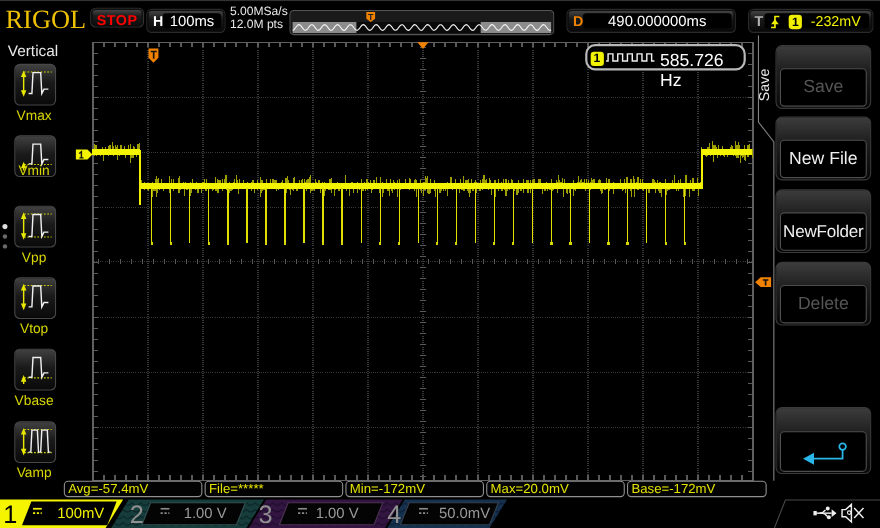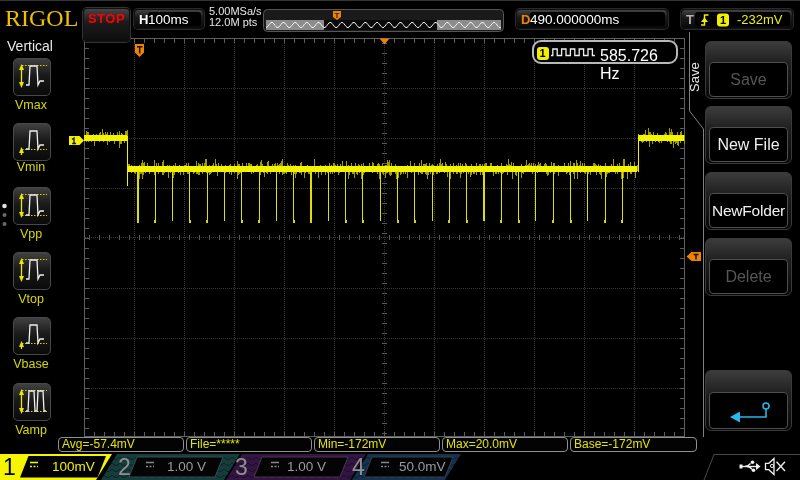--- a/index.html
+++ b/index.html
@@ -1,19 +1,19 @@
 <!DOCTYPE html>
 <html><head><meta charset="utf-8"><style>
 *{margin:0;padding:0;box-sizing:border-box}
 body{width:800px;height:480px;background:#000;font-family:"Liberation Sans",sans-serif;position:relative;overflow:hidden}
 #topbar{position:absolute;left:0;top:0;width:800px;height:32px;background:#000;border-top:1px solid #333}
 #logo{position:absolute;left:5px;top:4px;font-family:"Liberation Serif",serif;font-weight:normal;font-size:24px;color:#edc004;letter-spacing:0px}
-#stopbtn{position:absolute;left:83px;top:7px;width:47px;height:34px;border-radius:4px;background:linear-gradient(#454545,#1c1c1c 40%,#0d0d0d);border:1px solid #111;box-shadow:0 0 0 1px #333;color:#f00;font-weight:bold;font-size:13px;text-align:center;line-height:20px;letter-spacing:0.5px}
+#stopbtn{position:absolute;left:83px;top:7px;width:47px;height:16px;border-radius:4px;background:linear-gradient(#454545,#1c1c1c 40%,#0d0d0d);border:1px solid #111;box-shadow:0 0 0 1px #333;color:#f00;font-weight:bold;font-size:13px;text-align:center;line-height:20px;letter-spacing:0.5px}
 .valbox{position:absolute;height:20px;border-radius:4px;background:linear-gradient(#434343,#1a1a1a 40%,#080808);border:1px solid #111;box-shadow:0 0 0 1px #2a2a2a}
-.valbox .inner{position:absolute;left:13px;top:2px;right:2px;bottom:2px;background:#000;border-radius:3px;color:#fff;font-size:13.5px;line-height:15px}
+.valbox .inner{position:absolute;left:13px;top:2px;right:2px;bottom:2px;background:#000;border-radius:3px;color:#fff;font-size:13.5px;text-align:center;line-height:15px}
 .valbox .lbl{position:absolute;left:4px;top:2px;font-weight:bold;font-size:13px;line-height:16px}
 #srate{position:absolute;left:209px;top:5px;color:#e8e8e8;font-size:11px;line-height:11px}
 #freqbox{position:absolute;left:532px;top:40px;width:146px;height:24px;background:#000;border:2px solid #b8b8b8;border-radius:9px}
 #freqbox .ch1badge{left:2.5px;top:5px}
 .ch1badge{position:absolute;width:12px;height:13px;background:#f0f000;border-radius:3px;color:#000;font-weight:bold;font-size:11px;text-align:center;line-height:13px}
 #freqbox .ftext{position:absolute;left:66px;top:5px;color:#fff;font-size:16px}
 #vertical{position:absolute;left:0;top:38px;width:60px;text-align:center;color:#e8e8e8;font-size:14px}
 .menubtn{position:absolute;left:13px;width:38px;height:38px;border-radius:5px;background:linear-gradient(#404040,#1a1a1a 45%,#0a0a0a);border:1px solid #484848}
 .menulbl{position:absolute;left:0;width:62px;text-align:center;color:#d8d800;font-size:12.5px}
 #savetab{position:absolute;left:687px;top:60px;width:16px;height:34px;color:#e8e8e8;font-size:13px;writing-mode:vertical-rl;transform:rotate(180deg);text-align:center}
@@ -156,21 +156,21 @@
   </div>
 <div class="menulbl" style="top:98px">Vmax</div>
 <div class="menubtn" style="top:122.5px">
     <svg width="36" height="36" viewBox="0 0 36 36">
  <path d="M8 25.5H33" stroke="#d8d800" stroke-dasharray="1.5 1.5"></path>
  <path d="M7.5 31V26" stroke="#e8e800" stroke-width="1.3"></path>
       <polygon points="7.5,23 5,29 10,29" fill="#e8e800"></polygon>
  <path d="M12 25H15L16 7H23L24 25 26 21H30" stroke="#f0f0f0" fill="none" stroke-width="1.3"></path>
 </svg>
   </div>
-<div class="menulbl" style="top:160px">Vmin</div>
+<div class="menulbl" style="top:148px">Vmin</div>
 <div class="menubtn" style="top:187px">
     <svg width="36" height="36" viewBox="0 0 36 36">
  <path d="M8 6.5H33M8 27.5H33" stroke="#d8d800" stroke-dasharray="1.5 1.5"></path>
  <path d="M7.5 8V26" stroke="#e8e800" stroke-width="1.3"></path>
       <polygon points="7.5,5 5,11 10,11" fill="#e8e800"></polygon>
       <polygon points="7.5,30 5,24 10,24" fill="#e8e800"></polygon>
  <path d="M12 27H15L16 7H23L24 27 26 23H30" stroke="#f0f0f0" fill="none" stroke-width="1.3"></path>
 </svg>
   </div>
 <div class="menulbl" style="top:227px">Vpp</div>

